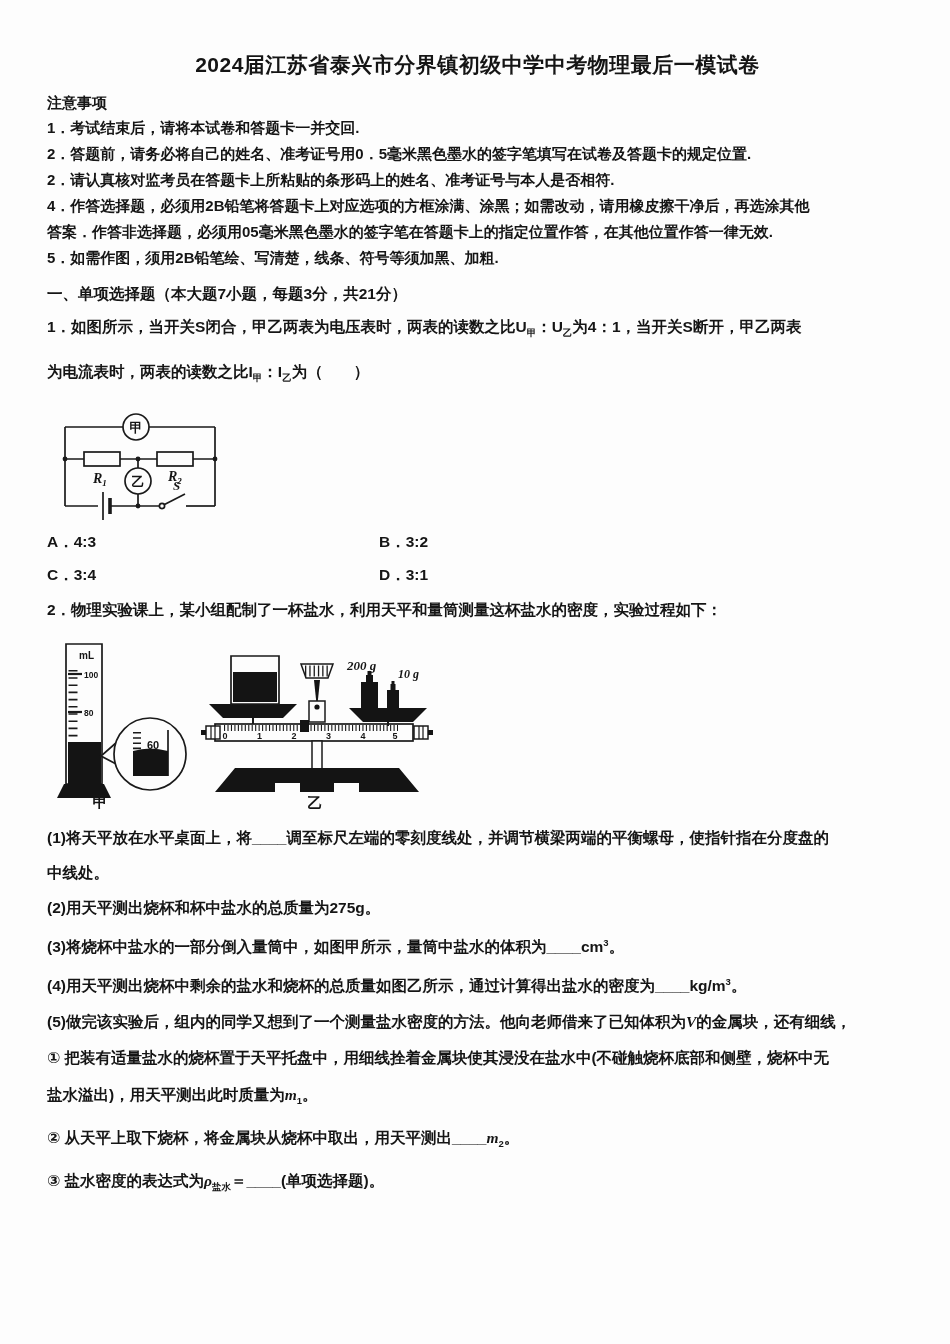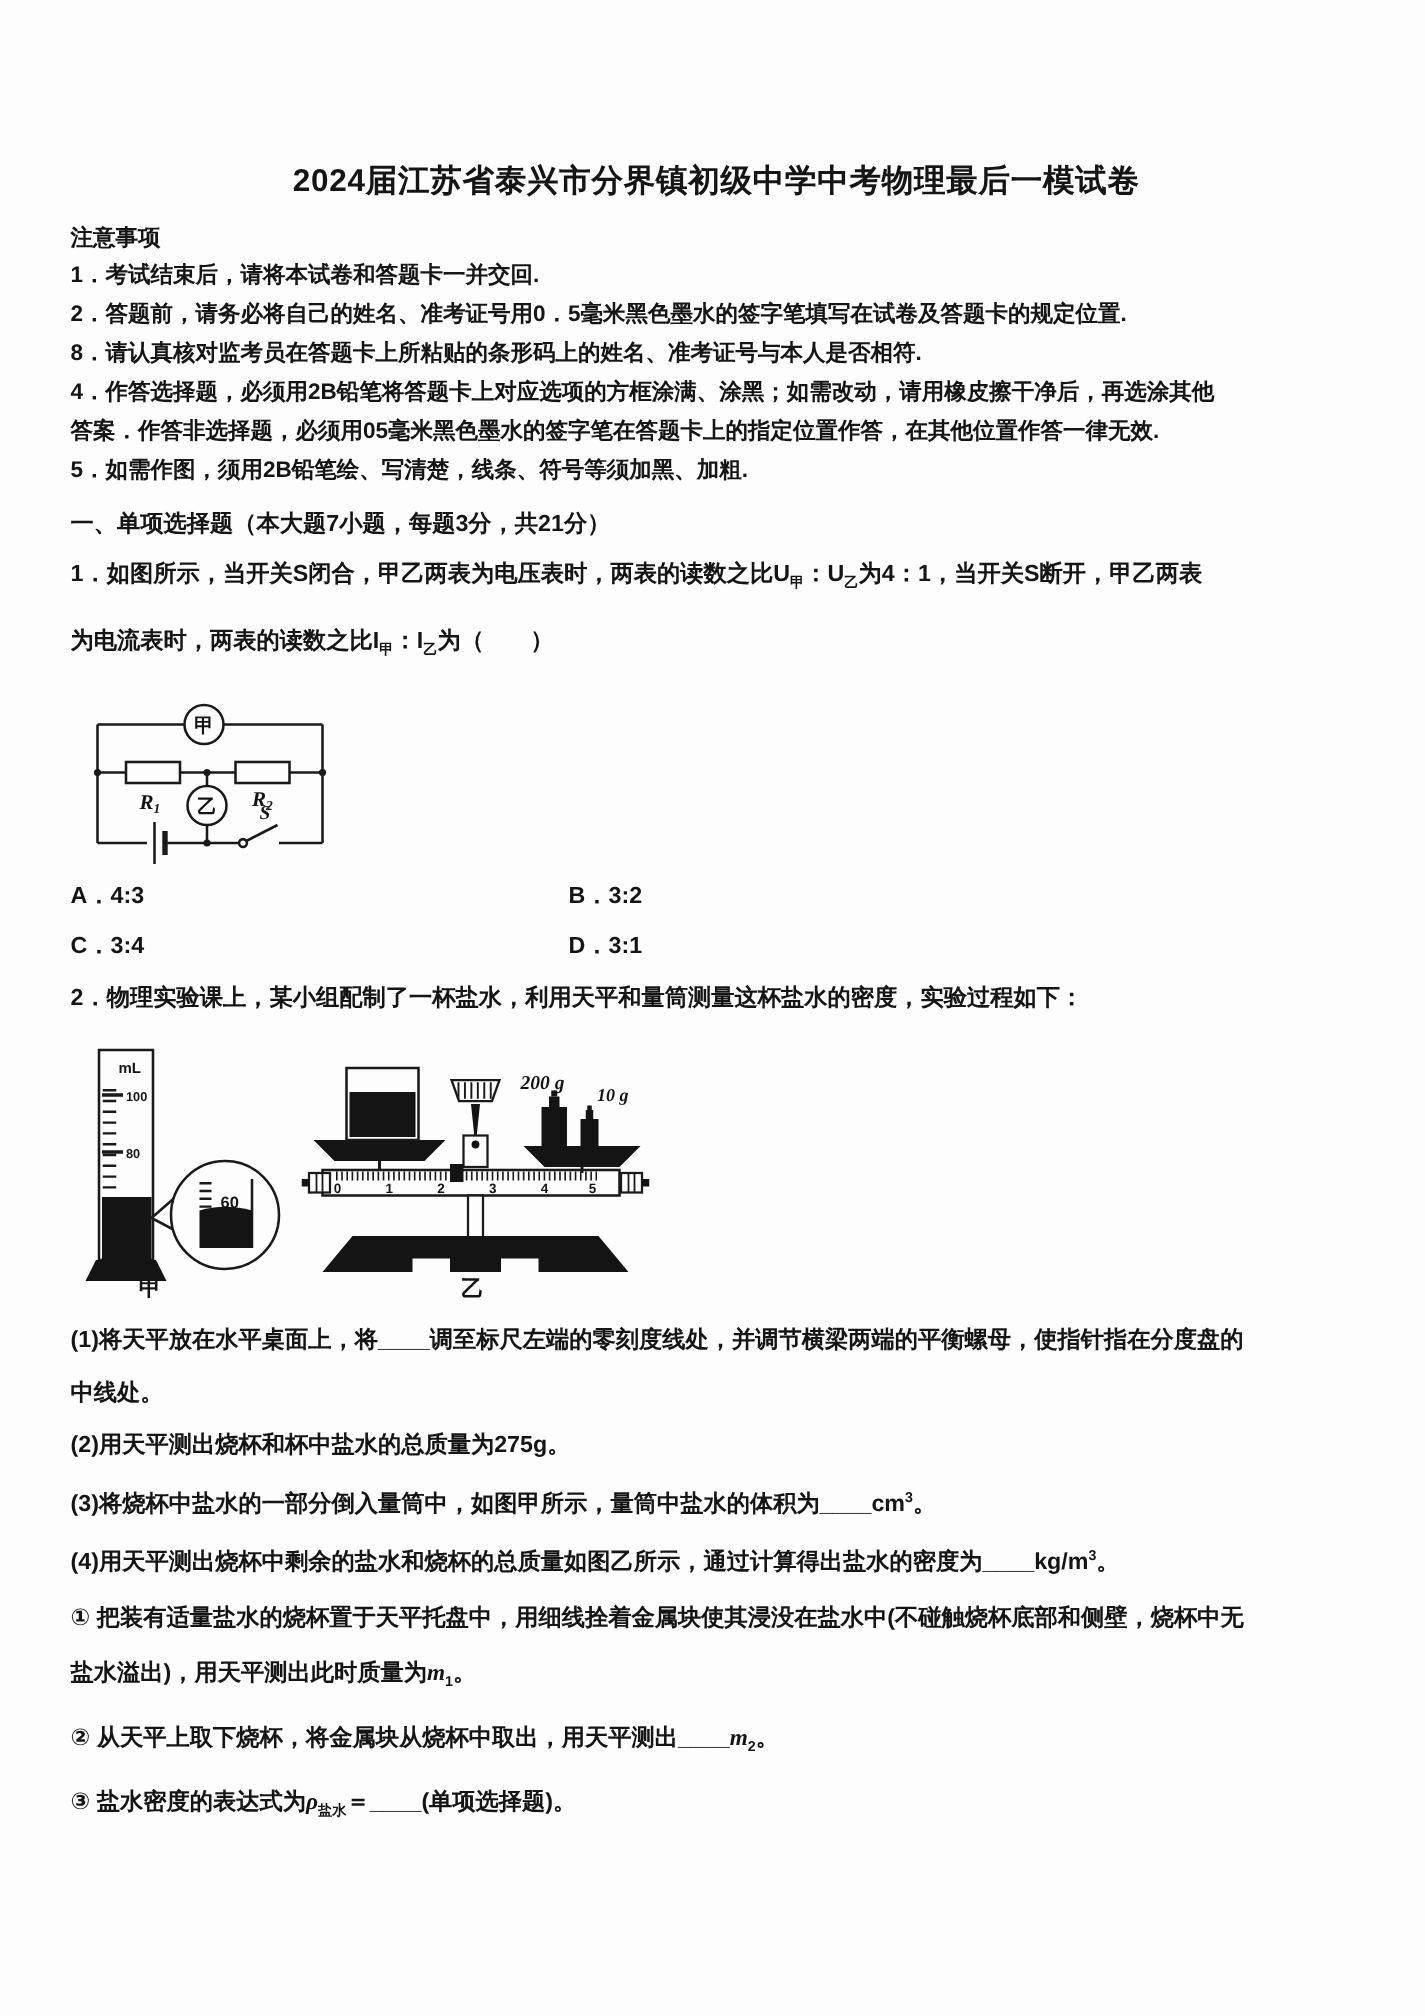--- a/index.html
+++ b/index.html
@@ -5,21 +5,21 @@
   * { box-sizing: border-box; }
   html, body { margin: 0; padding: 0; }
   body {
     width: 950px; height: 1344px;
     background: #fdfdfd;
     color: #151515;
     font-family: "Liberation Sans", "DejaVu Sans", sans-serif;
     font-weight: 700;
     -webkit-font-smoothing: antialiased;
   }
-  .page { width: 950px; height: 1344px; padding: 108px 42px 0 47px; overflow: hidden; }
+  .page { width: 950px; height: 1344px; padding: 52px 42px 0 47px; overflow: hidden; }
 
   .title { margin: 0 0 12px; font-size: 21px; line-height: 26px; text-align: center; font-weight: 700; letter-spacing: .5px; }
 
   .notice-head { font-size: 15px; line-height: 25px; }
   .nitem { font-size: 15px; line-height: 26px; }
   .nitem-cont { font-size: 15px; line-height: 26px; }
 
   .sec-head { font-size: 15.5px; line-height: 26px; margin-top: 10px; }
 
   .q1-line { font-size: 15.5px; line-height: 39px; }
@@ -47,21 +47,21 @@
 </head>
 <body>
 
 <div class="page">
 
   <h1 class="title">2024届江苏省泰兴市分界镇初级中学中考物理最后一模试卷</h1>
 
   <div class="notice-head">注意事项</div>
   <div class="nitem">1．考试结束后，请将本试卷和答题卡一并交回.</div>
   <div class="nitem">2．答题前，请务必将自己的姓名、准考证号用0．5毫米黑色墨水的签字笔填写在试卷及答题卡的规定位置.</div>
-  <div class="nitem">8．请认真核对监考员在答题卡上所粘贴的条形码上的姓名、准考证号与本人是否相符.</div>
+  <div class="nitem">2．请认真核对监考员在答题卡上所粘贴的条形码上的姓名、准考证号与本人是否相符.</div>
   <div class="nitem">4．作答选择题，必须用2B铅笔将答题卡上对应选项的方框涂满、涂黑；如需改动，请用橡皮擦干净后，再选涂其他</div>
   <div class="nitem-cont">答案．作答非选择题，必须用05毫米黑色墨水的签字笔在答题卡上的指定位置作答，在其他位置作答一律无效.</div>
   <div class="nitem">5．如需作图，须用2B铅笔绘、写清楚，线条、符号等须加黑、加粗.</div>
 
   <div class="sec-head">一、单项选择题（本大题7小题，每题3分，共21分）</div>
 
   <div class="q1-line"><span>1．如图所示，当开关S闭合，甲乙两表为电压表时，两表的读数之比U</span><sub>甲</sub><span>：U</span><sub>乙</sub><span>为4：1，当开关S断开，甲乙两表</span></div>
   <div class="q1-line"><span>为电流表时，两表的读数之比I</span><sub>甲</sub><span>：I</span><sub>乙</sub><span>为（　　）</span></div>
 
   <div class="circuit-wrap">
@@ -177,19 +177,20 @@
       <text x="114" y="164" font-size="15" text-anchor="middle">乙</text>
     </svg>
   </div>
 
   <div class="steps">
     <div class="sline">(1)将天平放在水平桌面上，将____调至标尺左端的零刻度线处，并调节横梁两端的平衡螺母，使指针指在分度盘的</div>
     <div class="sline">中线处。</div>
     <div class="sline">(2)用天平测出烧杯和杯中盐水的总质量为275g。</div>
     <div class="sline"><span>(3)将烧杯中盐水的一部分倒入量筒中，如图甲所示，量筒中盐水的体积为____cm</span><sup>3</sup><span>。</span></div>
     <div class="sline"><span>(4)用天平测出烧杯中剩余的盐水和烧杯的总质量如图乙所示，通过计算得出盐水的密度为____kg/m</span><sup>3</sup><span>。</span></div>
+    <div class="sline"><span>(5)做完该实验后，组内的同学又想到了一个测量盐水密度的方法。他向老师借来了已知体积为</span><span class="mi">V</span><span>的金属块，还有细线，</span></div>
     <div class="sline2">① 把装有适量盐水的烧杯置于天平托盘中，用细线拴着金属块使其浸没在盐水中(不碰触烧杯底部和侧壁，烧杯中无</div>
     <div class="sline2"><span>盐水溢出)，用天平测出此时质量为</span><span class="mi">m</span><sub>1</sub><span>。</span></div>
     <div class="sline2"><span>② 从天平上取下烧杯，将金属块从烧杯中取出，用天平测出____</span><span class="mi">m</span><sub>2</sub><span>。</span></div>
     <div class="sline2"><span>③ 盐水密度的表达式为</span><span class="mi">ρ</span><sub>盐水</sub><span>＝____(单项选择题)。</span></div>
   </div>
 
 </div>
 
 </body></html>

